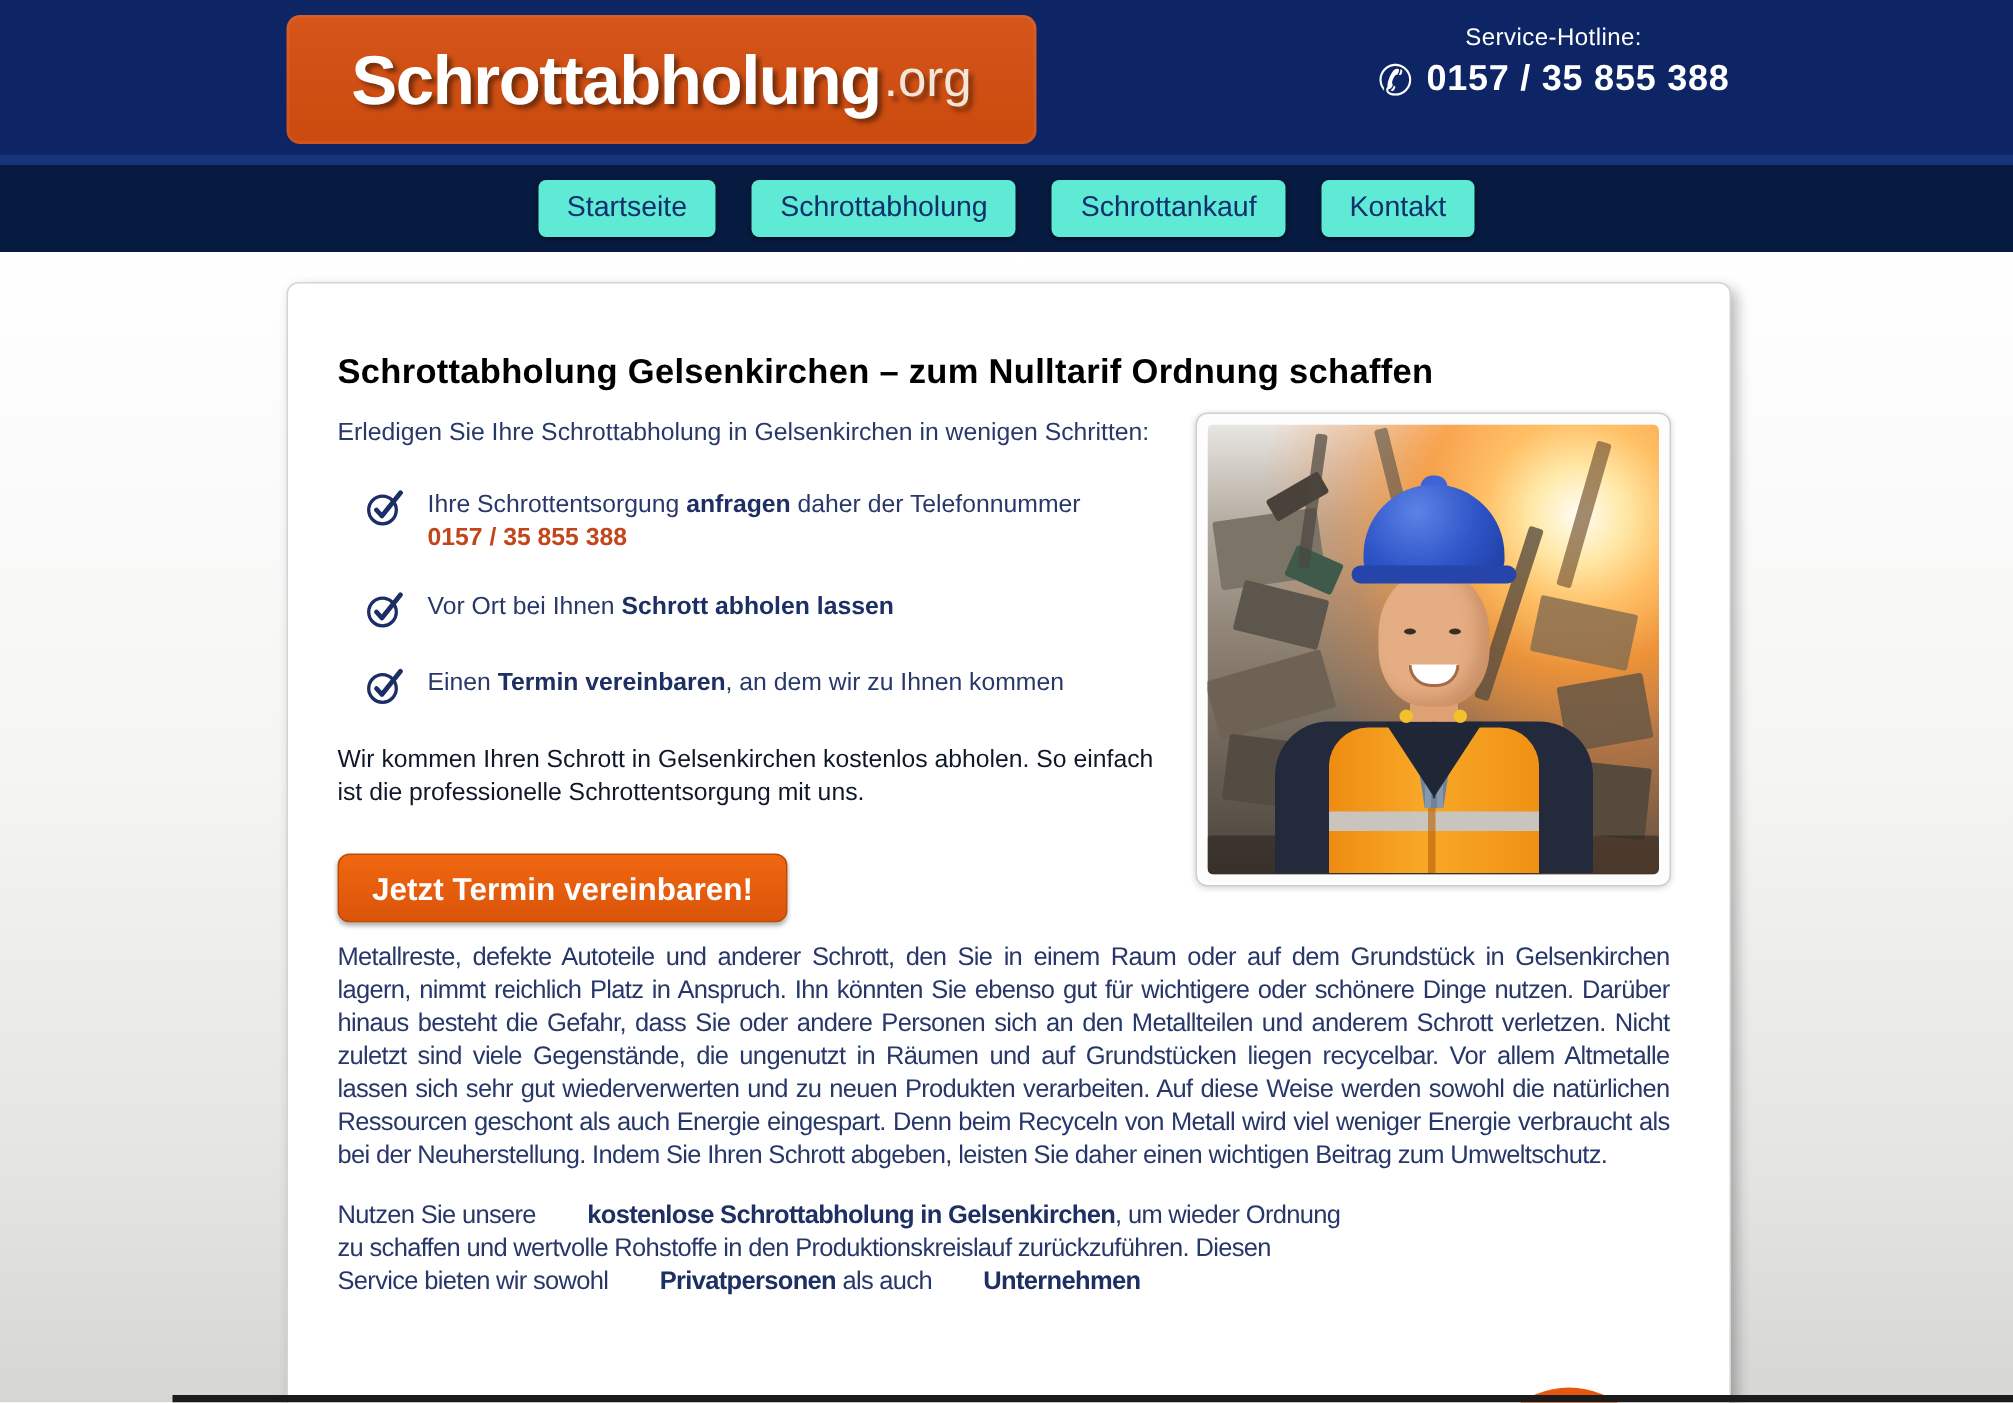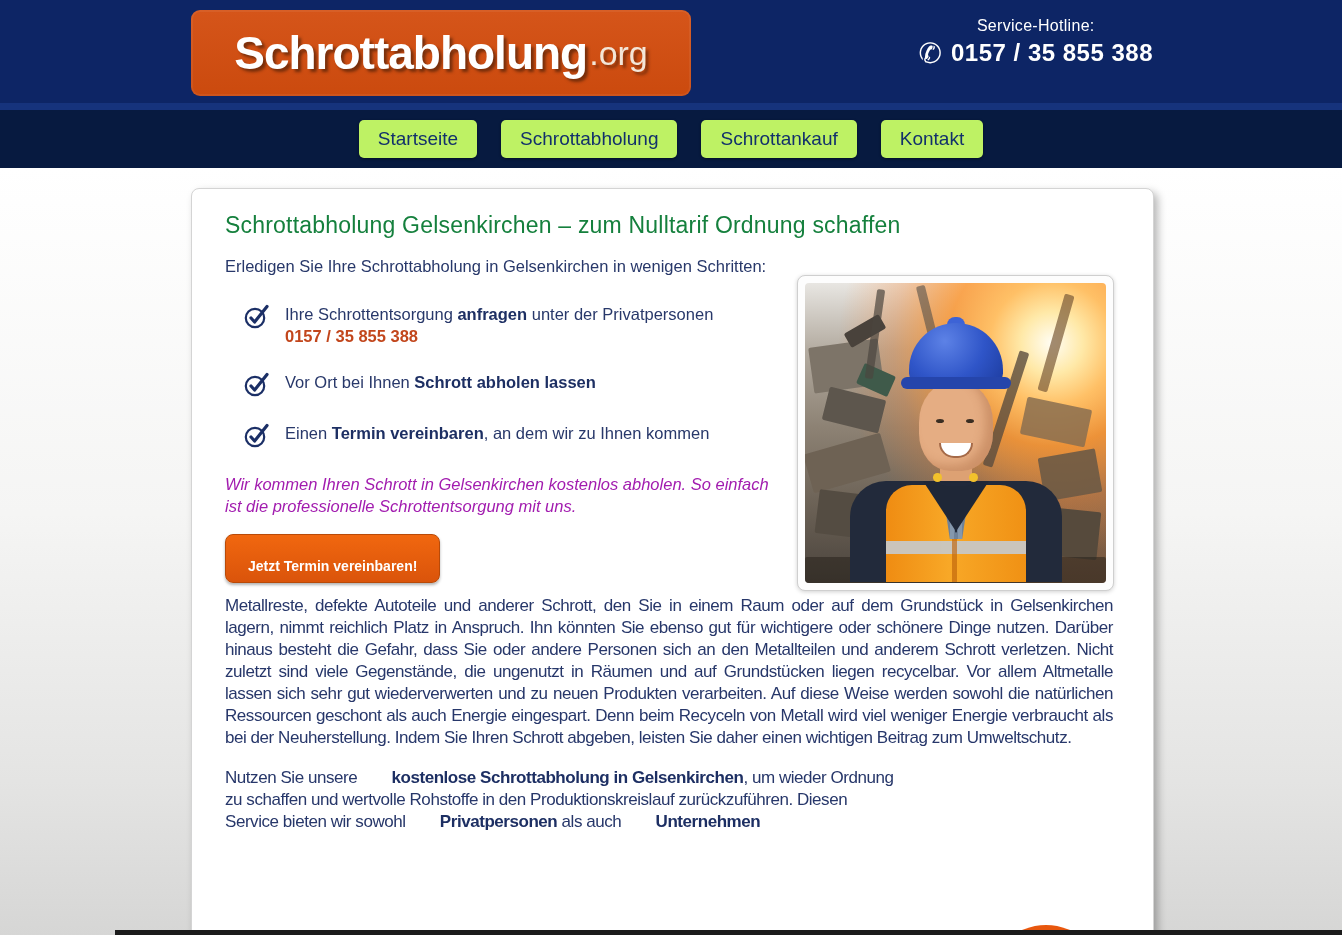--- a/index.html
+++ b/index.html
@@ -19,45 +19,45 @@
                  text-shadow:3px 3px 3px rgba(45,20,5,.5); }
   .hotline { position:absolute; top:17px; right:189px; text-align:center; color:#ffffff; }
   .hotline-label { font-size:16px; letter-spacing:.3px; }
   .hotline-number-row { margin-top:4px; display:flex; align-items:center; justify-content:flex-end; gap:9px; }
   .phone-icon { font-size:28px; line-height:1; position:relative; top:1px; }
   .hotline-number { font-size:24px; font-weight:700; letter-spacing:.5px; }
 
   
   nav { position:absolute; top:110px; left:0; width:100%; height:58px; background:#071a40;
         display:flex; align-items:center; justify-content:center; gap:24px; }
-  nav a { display:inline-block; background:#bef264; color:#12306b; font-size:19px;
+  nav a { display:inline-block; background:#5eead4; color:#12306b; font-size:19px;
           padding:8px 19px; border-radius:5px; text-decoration:none;
           box-shadow:0 1px 3px rgba(0,0,0,.45); cursor:pointer; }
 
   
   .content-bg { position:absolute; top:168px; left:0; width:100%; height:767px;
                 background:linear-gradient(180deg,#ffffff 0%, #f5f5f4 45%, #e4e4e3 80%, #d6d6d5 100%); }
 
   
   .card { position:absolute; left:191px; top:20px; width:963px; height:790px;
           background:#ffffff; border:1px solid #d4d4d4; border-radius:8px;
           box-shadow:4px 4px 9px rgba(0,0,0,.28); padding:0 0 0 33px; overflow:hidden; }
-  h1 { margin-top:23px; font-size:23px; font-weight:400; color:#15803d; letter-spacing:.2px; }
+  h1 { margin-top:45px; font-size:23px; font-weight:700; color:#000000; letter-spacing:.2px; }
   .intro { margin-top:24px; width:548px; font-size:16.5px; line-height:22px; color:#28386a; }
   .steps-intro { margin-top:16px; width:560px; font-size:16.5px; line-height:22px; color:#28386a; }
   .checklist { list-style:none; margin-top:26px; }
   .checklist li { display:flex; gap:15px; margin-bottom:24px; width:560px;
                   font-size:16.5px; line-height:22px; color:#28386a; align-items:flex-start; }
   .checklist .check { flex:0 0 27px; width:27px; height:27px; margin-left:18px; }
   .checklist b { color:#1d2f63; }
   .phone-line { display:block; color:#c2461c; font-weight:700; }
-  .summary { margin-top:16px; width:548px; font-size:16.5px; line-height:22px; color:#a21caf;font-style:italic; }
-  .cta { display:inline-block; margin-top:17px; background:linear-gradient(180deg,#f1670f 0%, #da540b 100%);
-         border:1px solid #b94a08; border-radius:8px; color:#ffffff; font-size:14px; font-weight:700;
-         padding:23px 22px 8px; text-decoration:none; box-shadow:0 2px 3px rgba(0,0,0,.3); cursor:pointer; }
+  .summary { margin-top:16px; width:548px; font-size:16.5px; line-height:22px; color:#0f172a; }
+  .cta { display:inline-block; margin-top:30px; background:linear-gradient(180deg,#f1670f 0%, #da540b 100%);
+         border:1px solid #b94a08; border-radius:8px; color:#ffffff; font-size:21px; font-weight:700;
+         padding:12px 22px 8px; text-decoration:none; box-shadow:0 2px 3px rgba(0,0,0,.3); cursor:pointer; }
   .body-par { margin-top:12px; width:888px; font-size:17px; line-height:22px; letter-spacing:-0.45px;
               color:#27376a; text-align:justify; }
   .closing { margin-top:18px; width:670px; font-size:17px; line-height:22px; letter-spacing:-0.45px; color:#27376a; }
   .closing b { color:#1d2f63;padding-left:30px; }
 
   
   .photo-frame { position:absolute; left:605px; top:86px; width:317px; height:316px;
                  background:#fdfdfd; border:1px solid #cfcfcf; border-radius:8px; padding:7px;
                  box-shadow:0 1px 4px rgba(0,0,0,.18); }
   .photo { position:relative; width:100%; height:100%; border-radius:4px; overflow:hidden;
@@ -141,21 +141,21 @@
       <p class="steps-intro">Erledigen Sie Ihre Schrottabholung in Gelsenkirchen in wenigen Schritten:</p>
 
       <ul class="checklist">
         <li>
           <span class="check">
             <svg viewBox="0 0 27 27" width="27" height="27">
                 <circle cx="12" cy="15" r="9.2" fill="none" stroke="#1b2f66" stroke-width="2.2"></circle>
                 <path d="M8 15 l3.6 4 L24 3.5" fill="none" stroke="#1b2f66" stroke-width="3.2" stroke-linecap="round" stroke-linejoin="round"></path>
               </svg>
           </span>
-          <span class="li-text"><span>Ihre Schrottentsorgung </span><b>anfragen</b><span> unter der Privatpersonen</span><span class="phone-line">0157 / 35 855 388</span></span>
+          <span class="li-text"><span>Ihre Schrottentsorgung </span><b>anfragen</b><span> daher der Telefonnummer</span><span class="phone-line">0157 / 35 855 388</span></span>
         </li>
         <li>
           <span class="check">
             <svg viewBox="0 0 27 27" width="27" height="27">
                 <circle cx="12" cy="15" r="9.2" fill="none" stroke="#1b2f66" stroke-width="2.2"></circle>
                 <path d="M8 15 l3.6 4 L24 3.5" fill="none" stroke="#1b2f66" stroke-width="3.2" stroke-linecap="round" stroke-linejoin="round"></path>
               </svg>
           </span>
           <span class="li-text"><span>Vor Ort bei Ihnen </span><b>Schrott abholen lassen</b><span></span></span>
         </li>

